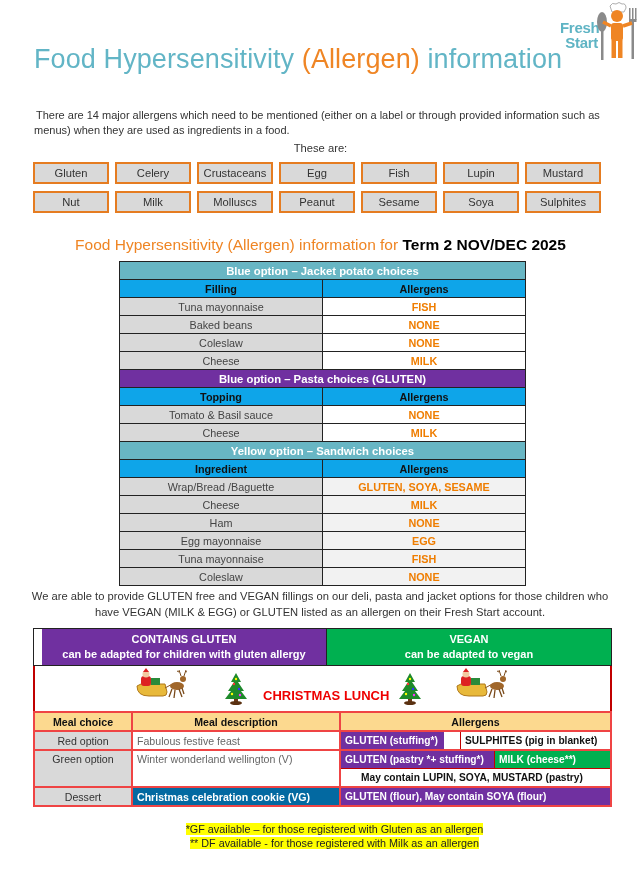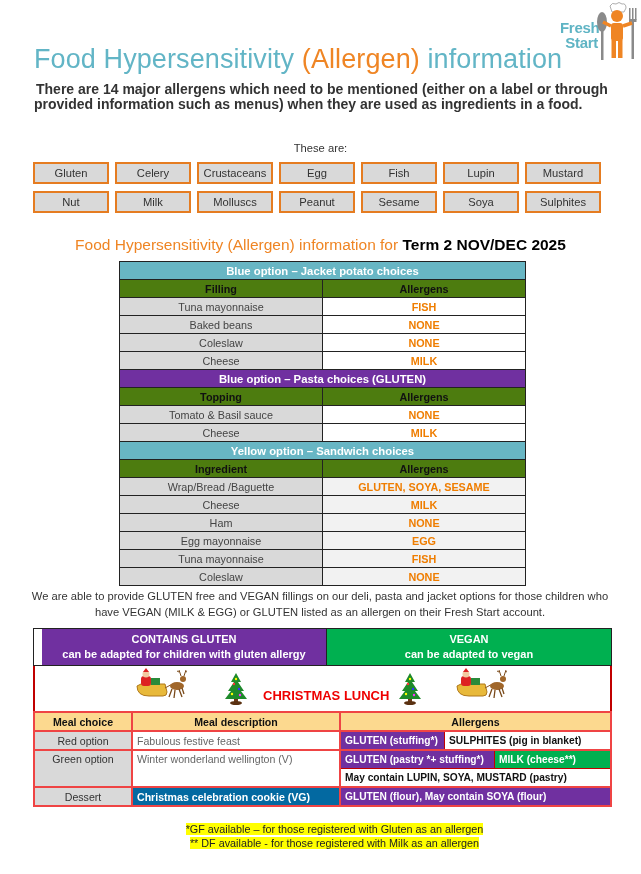--- a/index.html
+++ b/index.html
@@ -6,35 +6,35 @@
   body { width:641px; height:874px; position:relative; overflow:hidden; font-family:"Liberation Sans", sans-serif; color:#222; }
   .abs { position:absolute; }
 
   
   .logo { left:558px; top:2px; width:80px; height:62px; }
   .logo-text { position:absolute; left:2px; top:18px; font-weight:bold; color:#5fb4c4; font-size:15px; line-height:15px; text-align:right; width:38px; letter-spacing:-0.3px; }
 
   .main-title { left:34px; top:44px; font-size:27px; color:#62b5c6; white-space:nowrap; letter-spacing:0.1px; }
   .main-title .orange { color:#ef8524; }
 
-  .intro { left:34px; top:82px; width:585px; font-size:14px; line-height:15px; color:#333;font-weight:bold; }
+  .intro { left:34px; top:108px; width:585px; font-size:11px; line-height:15px; color:#333; }
   .intro-indent { padding-left:2px; }
   .these-are { left:0; top:142px; width:641px; text-align:center; font-size:11.2px; color:#333; }
 
   .allergen-grid { left:33px; top:162px; width:578px; display:grid; grid-template-columns:repeat(7, 76px); column-gap:6px; row-gap:7px; }
   .allergen-box { height:22px; background:#d9d9d9; border:2px solid #e57c21; box-sizing:border-box; display:flex; align-items:center; justify-content:center; font-size:11.2px; color:#333; }
 
   .sub-title { left:0; top:236px; width:641px; text-align:center; font-size:15.5px; color:#ef8524; white-space:nowrap; }
   .sub-title .term { color:#000000; font-weight:bold; }
 
   table.menu { position:absolute; left:119px; top:261px; width:407px; border-collapse:collapse; font-size:10.8px; }
   table.menu td { border:1px solid #222; height:17px; padding:0; text-align:center; }
   table.menu .sec-blue td { background:#68b6c4; color:#fff; font-weight:bold; font-size:11.3px; }
   table.menu .sec-purple td { background:#7030a0; color:#fff; font-weight:bold; font-size:11.3px; }
-  table.menu .col-head td { background:#4d7c0f; color:#111; font-weight:bold; }
+  table.menu .col-head td { background:#0ea5e9; color:#111; font-weight:bold; }
   table.menu td.item { background:#d9d9d9; color:#444; width:202px; }
   table.menu td.alg { color:#ef7d00; font-weight:bold; background:#fff; }
   table.menu td.alg-grey { color:#ef7d00; font-weight:bold; background:#f2f2f2; }
 
   .note { left:20px; top:588px; width:600px; text-align:center; font-size:11.2px; line-height:16px; color:#333; }
 
   
   .xmas-head { left:33px; top:628px; width:579px; height:38px; display:flex; border:1px solid #222; box-sizing:border-box;padding-left:8px; }
   .xmas-head .half { flex:1; color:#fff; font-weight:bold; font-size:11px; text-align:center; display:flex; flex-direction:column; justify-content:center; line-height:15px; }
   .xmas-head .gluten { background:#7030a0; border-right:1px solid #222; }
@@ -50,21 +50,21 @@
   table.xmas .hdr td { background:#fcd98f; font-weight:bold; color:#111; text-align:center; }
   table.xmas td.choice { background:#d9d9d9; text-align:center; color:#333; width:88px; }
   table.xmas td.desc { background:#fff; color:#666; width:198px; }
   table.xmas td.desc-green { background:#0369a1; color:#fff; font-weight:bold; }
   .alg-cell { padding:0 !important; }
   .alg-row { display:flex; height:17px; }
   .alg-row + .alg-row { border-top:1px solid #c00000; }
   .pill { display:flex; align-items:center; padding:0 4px; font-weight:bold; font-size:10.2px; white-space:nowrap; box-sizing:border-box; }
   .pill.purple { background:#7030a0; color:#fff; }
   .pill.green { background:#00b050; color:#fff; }
-  .pill.white { background:#fff; color:#111; }
+  .pill.white { background:#fff; color:#111;margin-left:16px; }
   .pill.bl { border-left:1px solid #c00000; }
 
   .footnotes { left:14px; top:822px; width:641px; text-align:center; font-size:10.8px; line-height:14px; color:#222; }
   .footnotes span { background:#ffff00; }
 </style>
 </head>
 <body>
 
 <div class="abs logo">
   <div class="logo-text">

